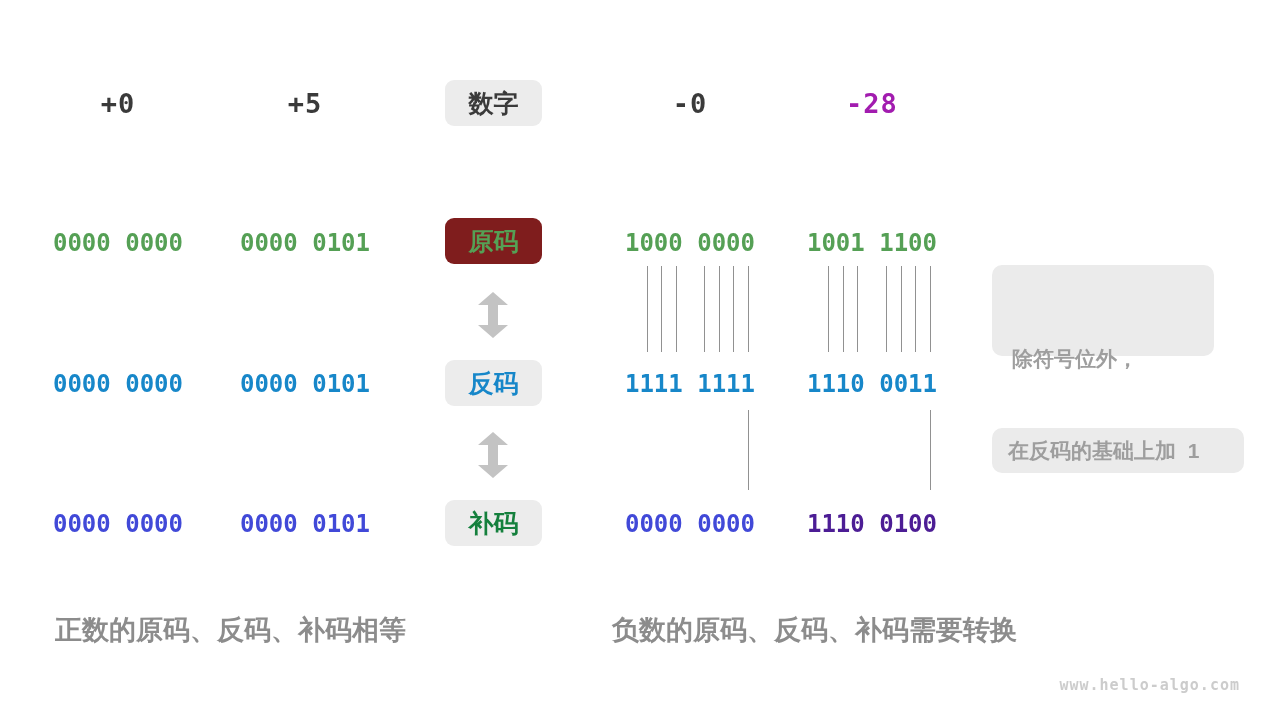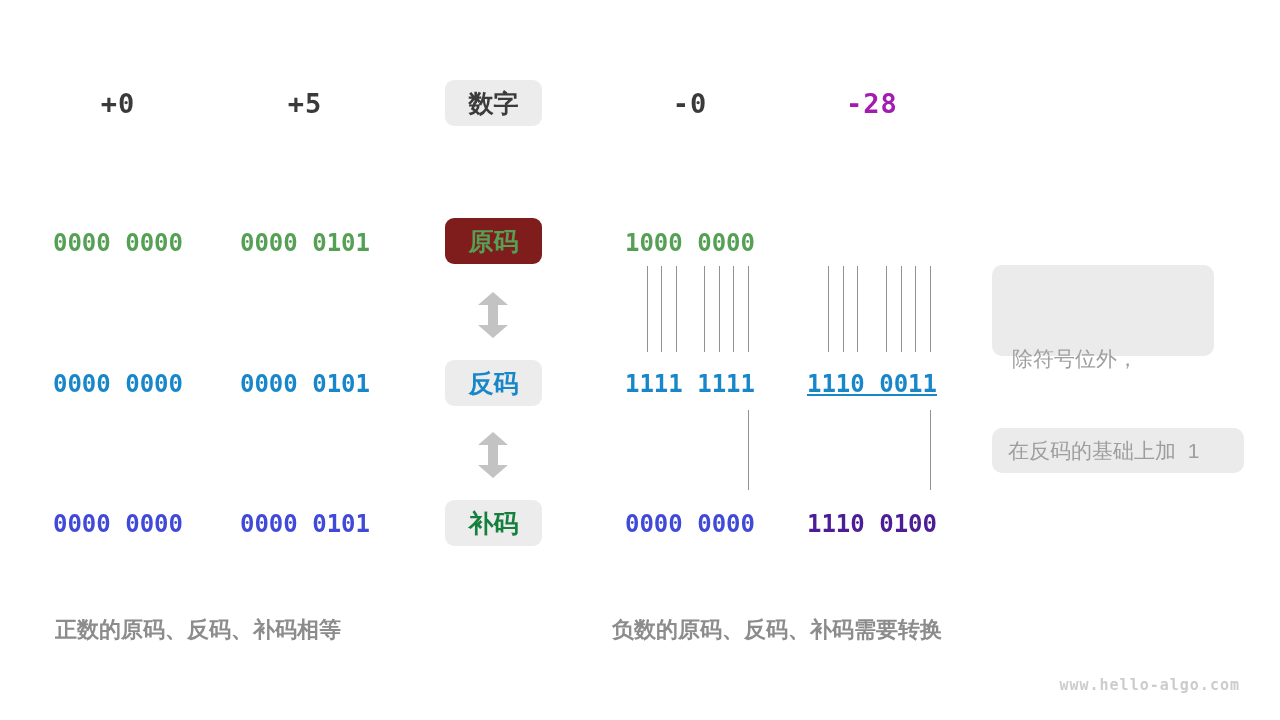--- a/index.html
+++ b/index.html
@@ -38,32 +38,32 @@
   .vline{position:absolute;width:1px;background:#919191;}
   .vg1{top:266px;height:86px;}
   .vg2{top:410px;height:80px;}
 
   
   .arrow{position:absolute;left:478px;width:30px;height:46px;}
   .arrow-1{top:292px;} .arrow-2{top:432px;}
 
   
   .ann{
-    position:absolute;border-radius:10px;font-weight:normal;
+    position:absolute;border-radius:10px;font-weight:bold;
   }
   .ann-1{left:992px;top:265px;width:222px;height:91px;}
   .ann-1 .ann-text{padding:14px 20px;font-size:21px;line-height:32px;}
   .ann-2{left:992px;top:428px;width:252px;height:45px;}
   .ann-2 .ann-text{padding:0 16px;font-size:21px;line-height:45px;}
   .ann-text{white-space:pre;}
 
   
   .caption{
     position:absolute;top:615px;height:30px;line-height:30px;
-    font-size:22px;font-weight:bold;white-space:pre;
+    font-size:27px;font-weight:bold;white-space:pre;
   }
   .cap-left{left:55px;} .cap-right{left:612px;}
 
   
   .watermark{
     position:absolute;top:676px;right:40px;font-size:15px;letter-spacing:1px;font-weight:bold;
   }
 </style>
 </head>
 <body>
@@ -73,20 +73,21 @@
   <div class="num-header mono h-c1" style="color: rgb(58, 58, 58);">+0</div>
   <div class="num-header mono h-c2" style="color: rgb(58, 58, 58);">+5</div>
   <div class="chip chip-header" style="color: rgb(58, 58, 58); background-color: rgb(236, 236, 236);">数字</div>
   <div class="num-header mono h-c4" style="color: rgb(58, 58, 58);">-0</div>
   <div class="num-header mono h-c5" style="color: #a21caf;">-28</div>
 
   <div class="bin mono b-c1 r1" style="color: rgb(85, 160, 85);">0000 0000</div>
   <div class="bin mono b-c2 r1" style="color: rgb(85, 160, 85);">0000 0101</div>
   <div class="chip chip-row1" style="color: rgb(85, 160, 85); background-color: #7f1d1d;">原码</div>
   <div class="bin mono b-c4 r1" style="color: rgb(85, 160, 85);">1000 0000</div>
+  <div class="bin mono b-c5 r1" style="color: rgb(85, 160, 85);">1001 1100</div>
 
   <div class="vline vg1" style="left:647px"></div>
   <div class="vline vg1" style="left:661px"></div>
   <div class="vline vg1" style="left:676px"></div>
   <div class="vline vg1" style="left:704px"></div>
   <div class="vline vg1" style="left:719px"></div>
   <div class="vline vg1" style="left:733px"></div>
   <div class="vline vg1" style="left:748px"></div>
   <div class="vline vg1" style="left:828px"></div>
   <div class="vline vg1" style="left:843px"></div>
@@ -97,21 +98,21 @@
   <div class="vline vg1" style="left:930px"></div>
 
   <svg class="arrow arrow-1" viewBox="0 0 30 46" style="color: rgb(195, 195, 195);">
     <path fill="currentColor" d="M15 0 L30 13 L20 13 L20 33 L30 33 L15 46 L0 33 L10 33 L10 13 L0 13 Z"></path>
   </svg>
 
   <div class="bin mono b-c1 r2" style="color: rgb(23, 135, 201);">0000 0000</div>
   <div class="bin mono b-c2 r2" style="color: rgb(23, 135, 201);">0000 0101</div>
   <div class="chip chip-row2" style="color: rgb(23, 135, 201); background-color: rgb(236, 236, 236);">反码</div>
   <div class="bin mono b-c4 r2" style="color: rgb(23, 135, 201);">1111 1111</div>
-  <div class="bin mono b-c5 r2" style="color: rgb(23, 135, 201); text-decoration: underline;">1110 0011</div>
+  <div class="bin mono b-c5 r2" style="color: rgb(23, 135, 201);">1110 0011</div>
 
   <div class="vline vg2" style="left:748px"></div>
   <div class="vline vg2" style="left:930px"></div>
 
   <svg class="arrow arrow-2" viewBox="0 0 30 46" style="color: rgb(195, 195, 195);">
     <path fill="currentColor" d="M15 0 L30 13 L20 13 L20 33 L30 33 L15 46 L0 33 L10 33 L10 13 L0 13 Z"></path>
   </svg>
 
   <div class="bin mono b-c1 r3" style="color: rgb(65, 73, 216);">0000 0000</div>
   <div class="bin mono b-c2 r3" style="color: rgb(65, 73, 216);">0000 0101</div>

